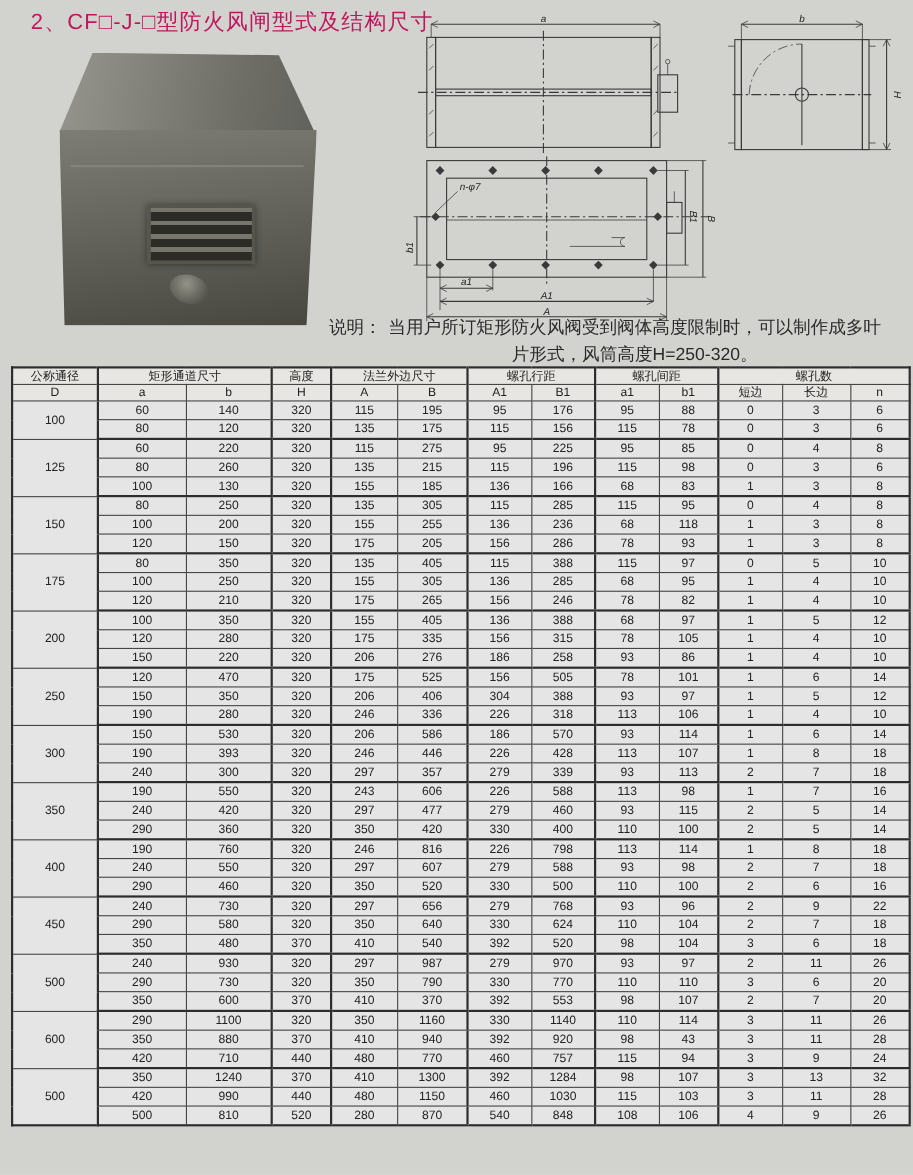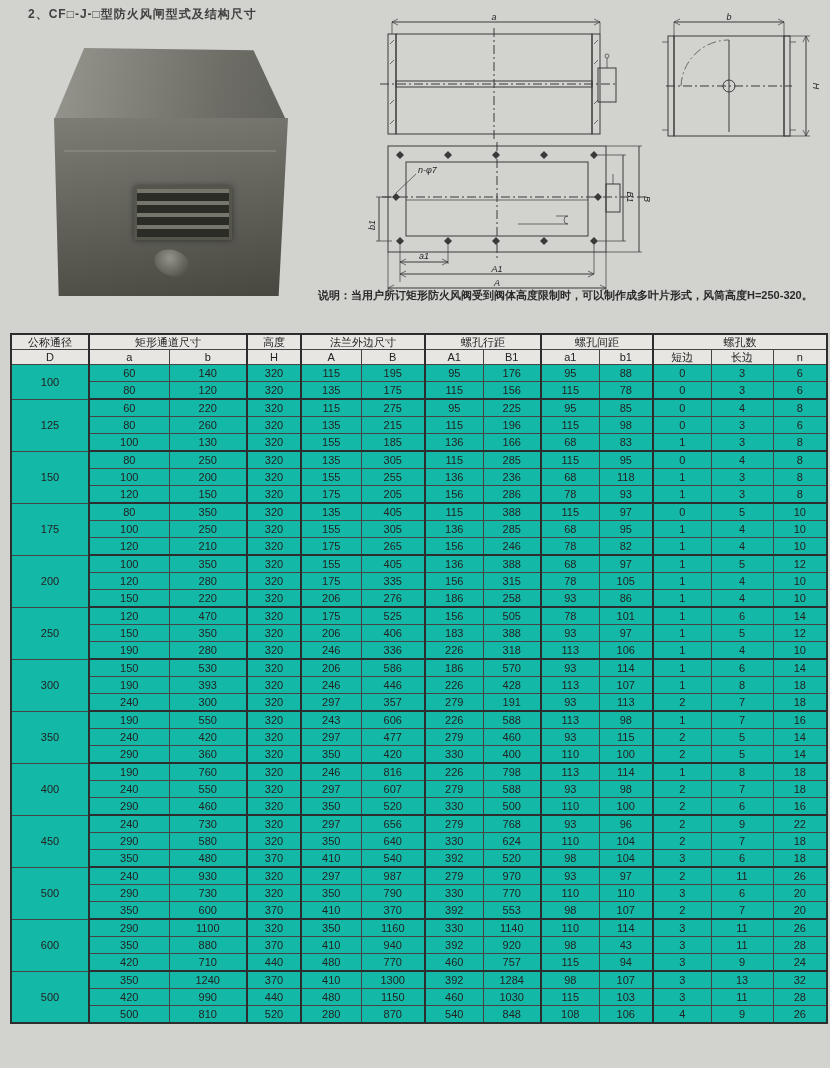--- a/index.html
+++ b/index.html
@@ -4,21 +4,21 @@
 <style>
   html,body{margin:0;padding:0;}
   body{
     width:830px;height:1068px;position:relative;overflow:hidden;
     background:#d2d2cf;
     font-family:"Liberation Sans", sans-serif;
     color:#1c1c1c;
   }
   .page-title{
     position:absolute;left:28px;top:6px;
-    font-size:12px;font-weight:bold;letter-spacing:1px;color:#404040;
+    font-size:20px;font-weight:normal;letter-spacing:1px;color:#be185d;
   }
   
   .photo{position:absolute;left:42px;top:46px;width:280px;height:252px;}
   .p-top{position:absolute;left:12px;top:2px;width:232px;height:72px;
     background:linear-gradient(100deg,#96968f,#6e6e67 70%,#62625c);
     clip-path:polygon(13% 0,86% 3%,100% 100%,0 100%);}
   .p-front{position:absolute;left:12px;top:72px;width:234px;height:178px;
     background:linear-gradient(172deg,#7d7d76,#5a5a53 65%,#47473f);
     clip-path:polygon(0 0,100% 0,96% 100%,2% 100%);}
   .p-seam{position:absolute;left:22px;top:104px;width:212px;height:2px;background:#8e8e86;opacity:.6;}
@@ -29,29 +29,29 @@
     background:radial-gradient(circle at 40% 35%,#93938a,#54544c 75%);transform:rotate(18deg);}
   
   .drawing{position:absolute;}
   .drawing svg line,.drawing svg rect,.drawing svg path,.drawing svg circle,.drawing svg polyline{
     stroke:#3a3a3a;fill:none;stroke-width:1;}
   .drawing svg .fillb{fill:#3a3a3a;stroke:none;}
   .drawing svg text{stroke:none;fill:#222;font-family:"Liberation Sans",sans-serif;font-size:9px;font-style:italic;}
   .drawing svg .cl{stroke-dasharray:9 3 2 3;}
   .drawing svg .thin{stroke-width:.7;}
   
-  .note{position:absolute;left:318px;top:287px;width:508px;display:flex;
-    font-size:11px;line-height:1.5;color:#2a2a2a;font-weight:bold;}
+  .note{position:absolute;left:299px;top:287px;width:508px;display:flex;
+    font-size:16px;line-height:1.5;color:#2a2a2a;}
   .note-label{white-space:nowrap;}
-  .note-text{flex:1;}
+  .note-text{flex:1;text-align:center;}
   
   .spec-table{
     position:absolute;left:10px;top:333px;width:816px;
     border-collapse:collapse;table-layout:fixed;
-    background:#14b8a6;border:2px solid #2d2d2d;
+    background:#e5e5e5;border:2px solid #2d2d2d;
   }
   .spec-table th,.spec-table td{
     border:1px solid #454545;text-align:center;vertical-align:middle;
     font-size:11px;font-weight:normal;padding:0;height:16px;line-height:1.1;
     color:#222;
   }
   .spec-table thead th{height:14px;background:#e7e6e2;}
   .spec-table .hl{border-left:2px solid #2d2d2d;}
   .spec-table tr.gend td{border-bottom:2px solid #2d2d2d;}
   .spec-table thead tr:first-child th{border-bottom:1px solid #454545;}
@@ -445,21 +445,21 @@
         <td class="hl">1</td>
         <td>6</td>
         <td>14</td>
       </tr>
       <tr>
         <td class="hl">150</td>
         <td>350</td>
         <td class="hl">320</td>
         <td class="hl">206</td>
         <td>406</td>
-        <td class="hl">183</td>
+        <td class="hl">304</td>
         <td>388</td>
         <td class="hl">93</td>
         <td>97</td>
         <td class="hl">1</td>
         <td>5</td>
         <td>12</td>
       </tr>
       <tr class="gend">
         <td class="hl">190</td>
         <td>280</td>
@@ -503,21 +503,21 @@
         <td>8</td>
         <td>18</td>
       </tr>
       <tr class="gend">
         <td class="hl">240</td>
         <td>300</td>
         <td class="hl">320</td>
         <td class="hl">297</td>
         <td>357</td>
         <td class="hl">279</td>
-        <td>191</td>
+        <td>339</td>
         <td class="hl">93</td>
         <td>113</td>
         <td class="hl">2</td>
         <td>7</td>
         <td>18</td>
       </tr>
       <tr>
         <td rowspan="3">350</td>
         <td class="hl">190</td>
         <td>550</td>

